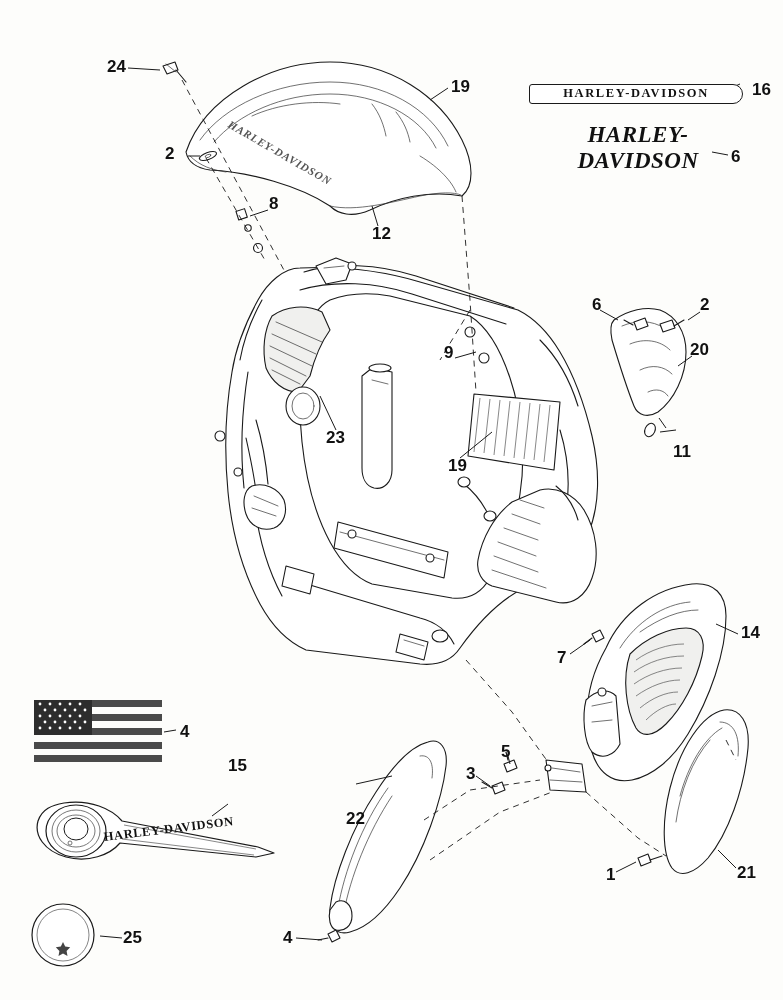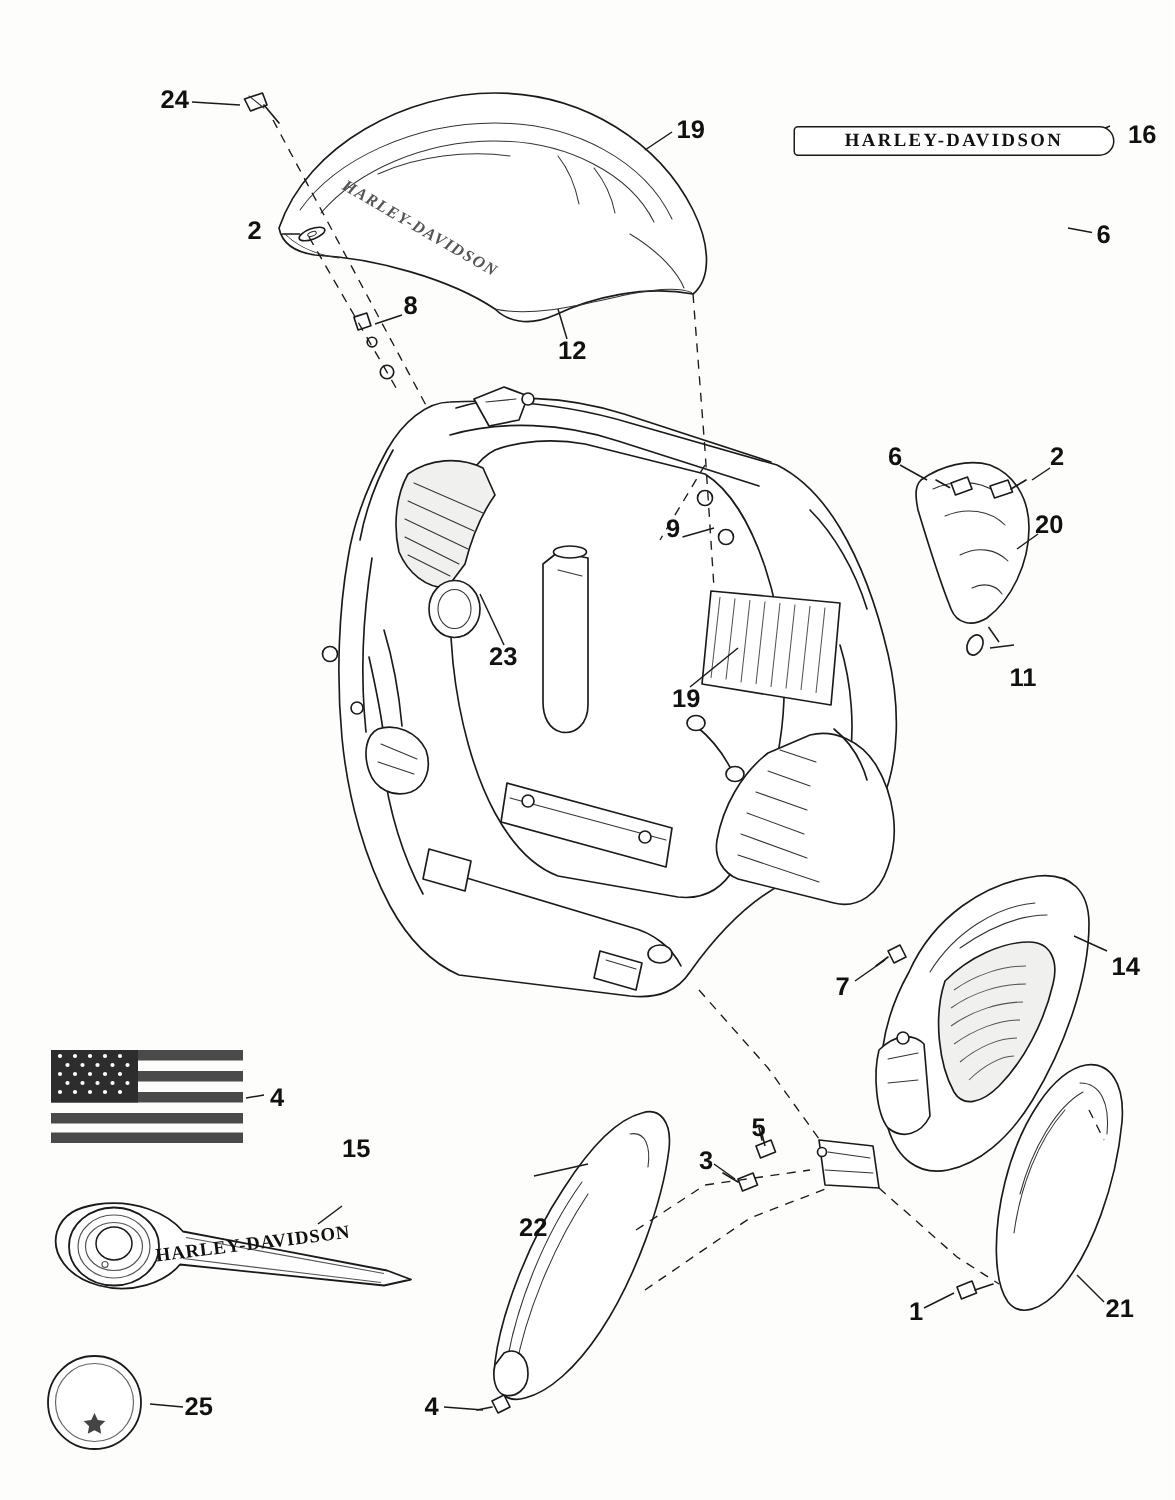--- a/index.html
+++ b/index.html
@@ -459,38 +459,40 @@
     </svg>
 
   </div>
 
   <div class="hd-badge-16">
     <div class="bar"></div>
     <div class="txt">HARLEY-DAVIDSON</div>
   </div>
 
   <div class="hd-script-17">
+    <div class="l1">HARLEY-</div>
+    <div class="l2">DAVIDSON</div>
   </div>
 
   <div class="tank-script" style="left:232px; top:118px; transform: rotate(30deg); transform-origin:left top;">HARLEY-DAVIDSON</div>
 
   <div class="callout" style="left:606px; top:865px;">1</div>
   <div class="callout" style="left:700px; top:295px;">2</div>
   <div class="callout" style="left:466px; top:764px;">3</div>
   <div class="callout" style="left:283px; top:928px;">4</div>
   <div class="callout" style="left:501px; top:742px;">5</div>
   <div class="callout" style="left:592px; top:295px;">6</div>
   <div class="callout" style="left:557px; top:648px;">7</div>
   <div class="callout" style="left:269px; top:194px;">8</div>
   <div class="callout" style="left:444px; top:343px;">9</div>
   <div class="callout" style="left:165px; top:144px;">2</div>
   <div class="callout" style="left:673px; top:418px;margin-top:24px;">11</div>
   <div class="callout" style="left:372px; top:224px;text-align:center;">12</div>
   <div class="callout" style="left:180px; top:722px;">4</div>
-  <div class="callout" style="left:741px; top:623px;margin-top:12px;">14</div>
+  <div class="callout" style="left:741px; top:623px;">14</div>
   <div class="callout" style="left:228px; top:756px;">15</div>
   <div class="callout" style="left:752px; top:80px;">16</div>
   <div class="callout" style="left:731px; top:147px;">6</div>
   <div class="callout" style="left:451px; top:77px;">19</div>
   <div class="callout" style="left:448px; top:456px;">19</div>
   <div class="callout" style="left:690px; top:340px;">20</div>
   <div class="callout" style="left:737px; top:863px;">21</div>
   <div class="callout" style="left:346px; top:773px;margin-top:36px;">22</div>
   <div class="callout" style="left:326px; top:428px;">23</div>
   <div class="callout" style="left:107px; top:57px;">24</div>

